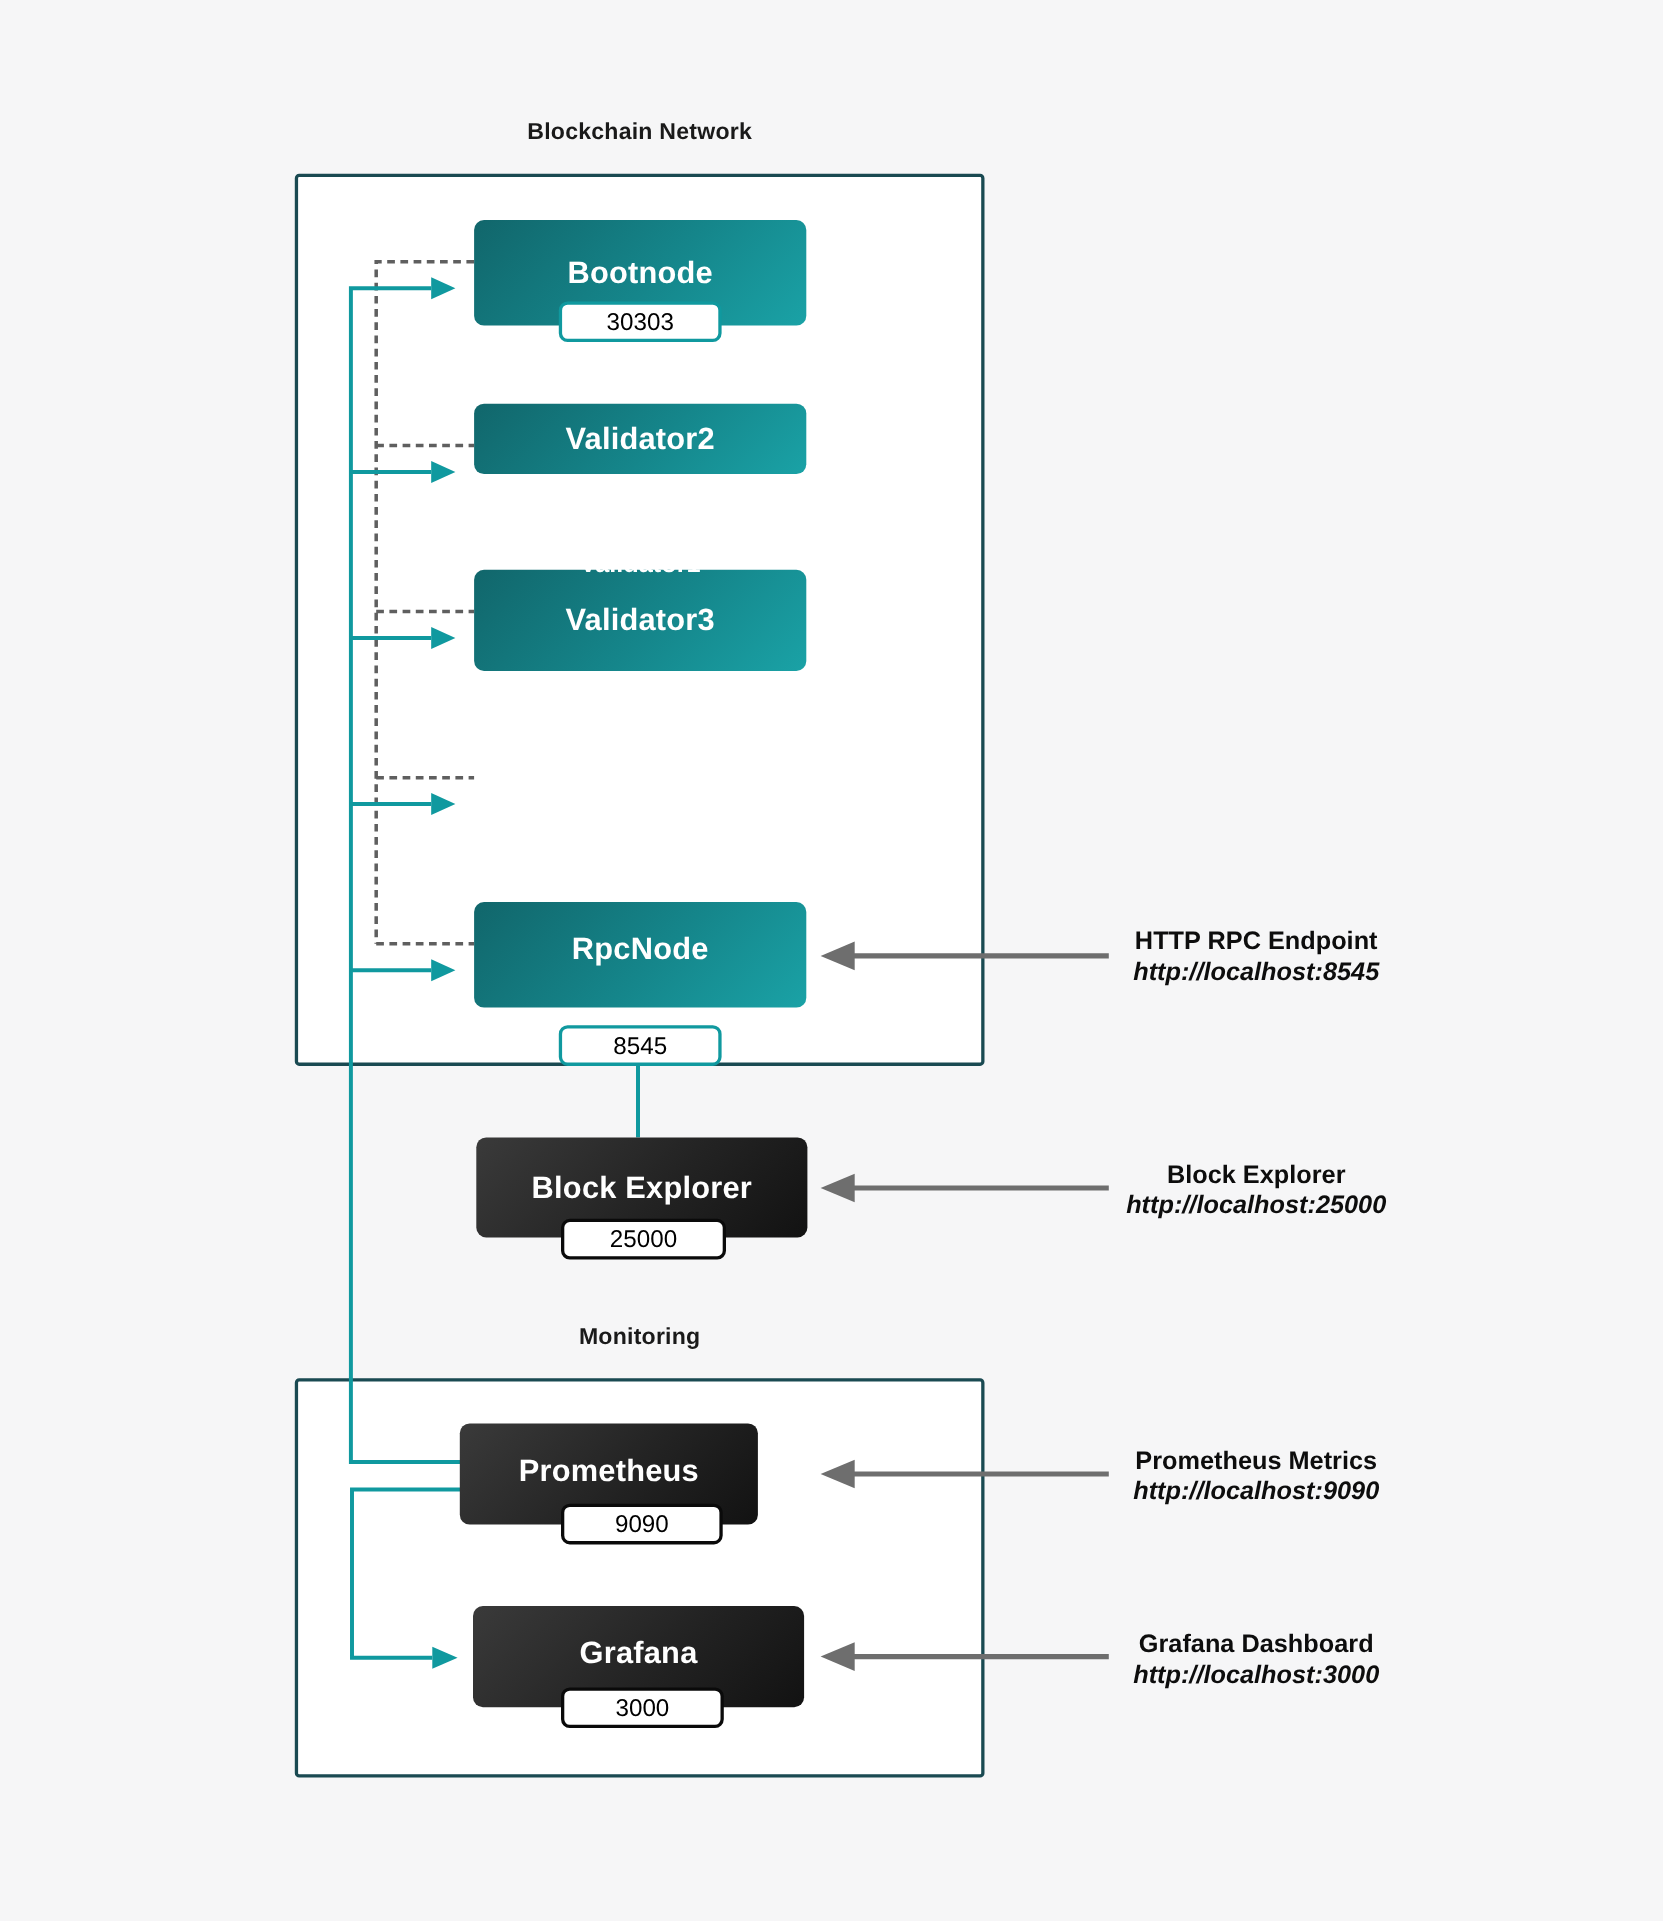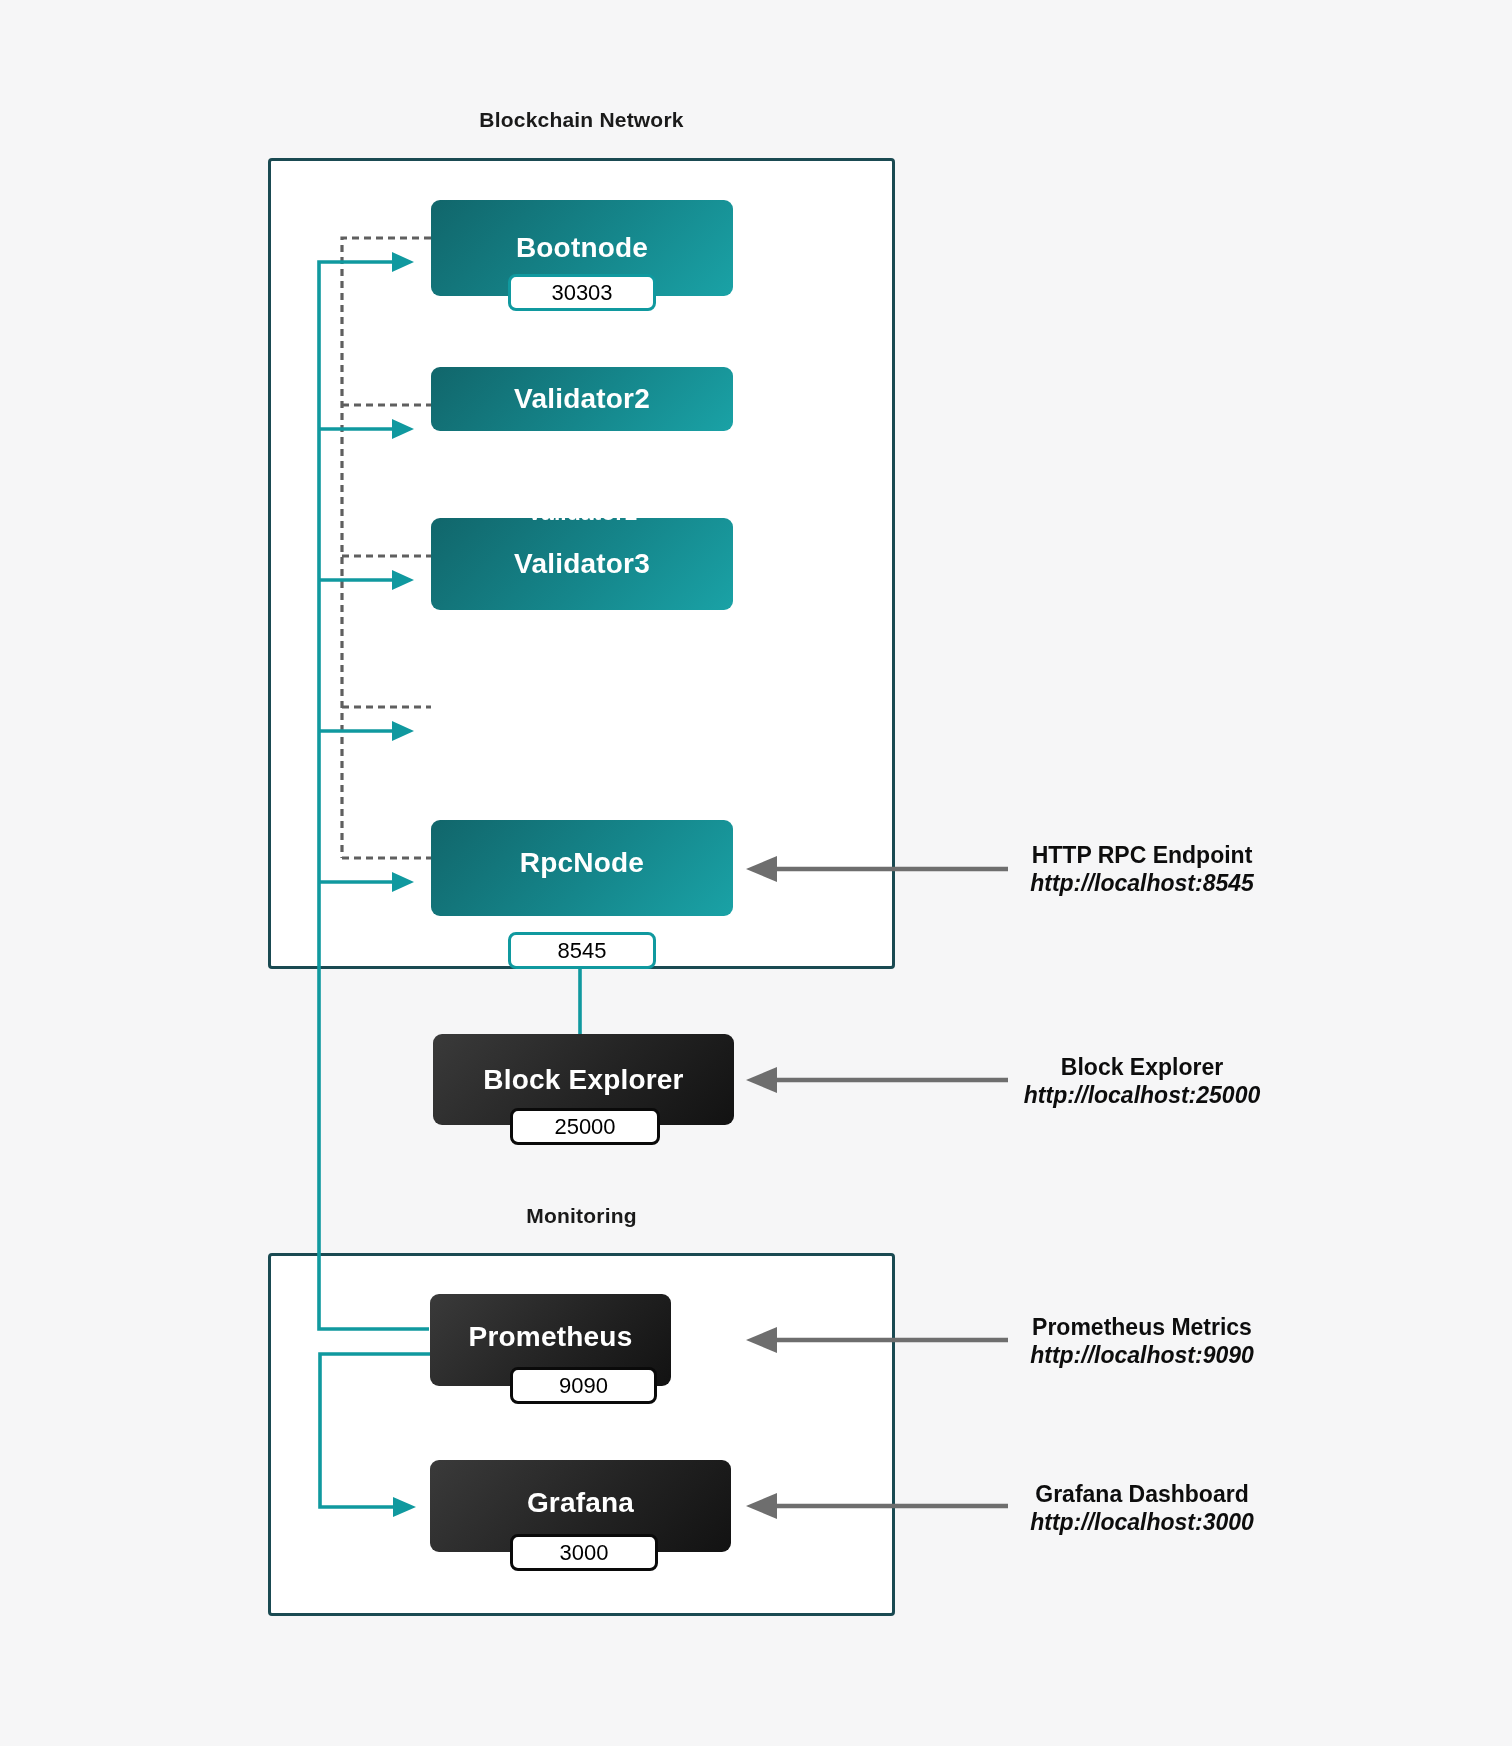--- a/index.html
+++ b/index.html
@@ -114,21 +114,21 @@
   <div class="node teal z-node" style="left:431px;top:820px;width:302px;height:96px;">
     <span class="node-label" style="margin-bottom:10px;">RpcNode</span>
   </div>
   <div class="port-badge teal-border z-badge" style="left:508px;top:932px;width:148px;height:37px;">8545</div>
 
   <div class="node dark z-node" style="left:433px;top:1034px;width:301px;height:91px;">
     <span class="node-label">Block Explorer</span>
   </div>
   <div class="port-badge dark-border z-badge" style="left:510px;top:1108px;width:150px;height:37px;">25000</div>
 
-  <div class="node dark z-node" style="left:430px;top:1294px;width:241px;height:92px;text-align:center;">
+  <div class="node dark z-node" style="left:418px;top:1294px;width:271px;height:92px;text-align:center;">
     <span class="node-label" style="margin-bottom:6px;">Prometheus</span>
   </div>
   <div class="port-badge dark-border z-badge" style="left:510px;top:1367px;width:147px;height:37px;">9090</div>
 
   <div class="node dark z-node" style="left:430px;top:1460px;width:301px;height:92px;">
     <span class="node-label" style="margin-bottom:6px;">Grafana</span>
   </div>
   <div class="port-badge dark-border z-badge" style="left:510px;top:1534px;width:148px;height:37px;">3000</div>
 
   <div class="annotation z-text" style="left:1011px;top:841px;">

